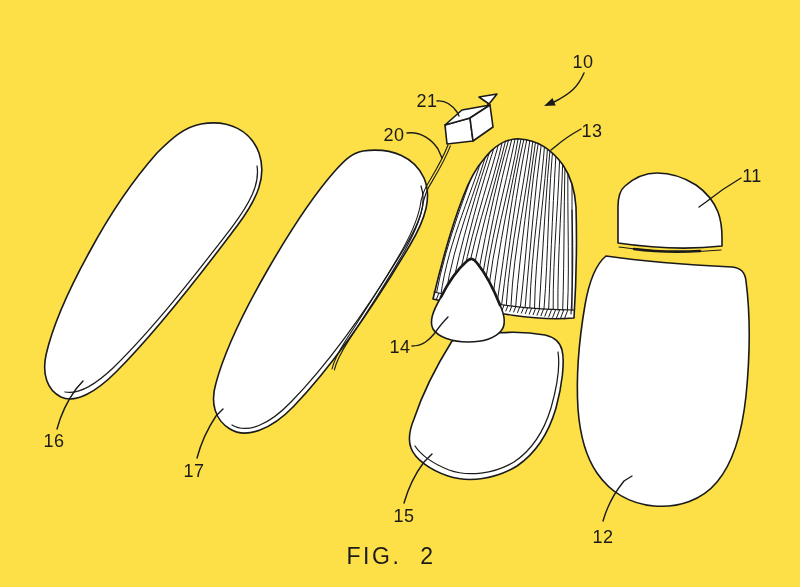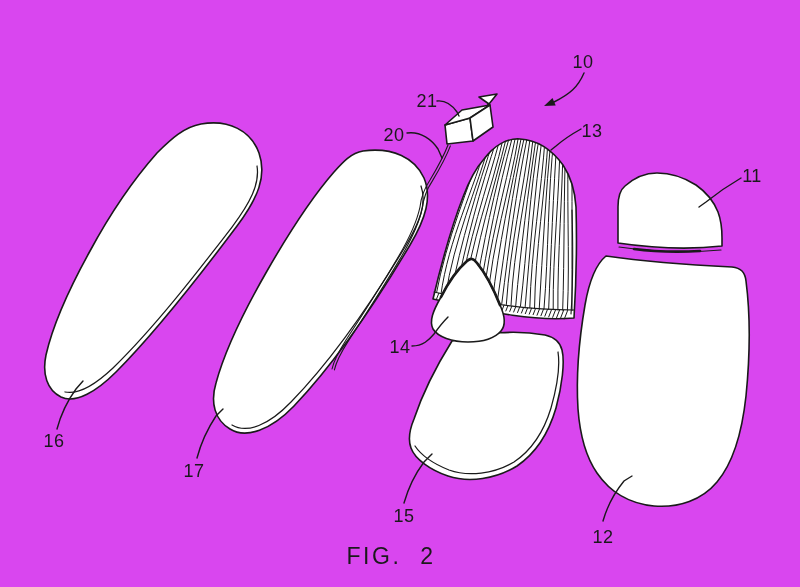--- a/index.html
+++ b/index.html
@@ -1,19 +1,19 @@
 <!DOCTYPE html>
 <html><head>
 <meta charset="utf-8">
 <style>
   html,body{margin:0;padding:0;background:#ffffff;}
   .stage{
     position:relative;
     width:800px;height:587px;
-    background:#d946ef;
+    background:#fde047;
     font-family:"Liberation Sans", sans-serif;
     overflow:hidden;
   }
   svg{display:block;width:800px;height:587px;}
   .outline{fill:#ffffff;stroke:#1a1a1a;stroke-width:1.6;stroke-linejoin:round;stroke-linecap:round;}
   .line{fill:none;stroke:#1a1a1a;stroke-width:1.6;stroke-linecap:round;}
   .thin{fill:none;stroke:#1a1a1a;stroke-width:1.1;stroke-linecap:round;}
   .dbl{fill:none;stroke:#1a1a1a;stroke-width:1.25;stroke-linecap:round;}
   .leader{fill:none;stroke:#1a1a1a;stroke-width:1.4;stroke-linecap:round;}
   .thick{fill:none;stroke:#1a1a1a;stroke-width:2.7;stroke-linecap:round;}

